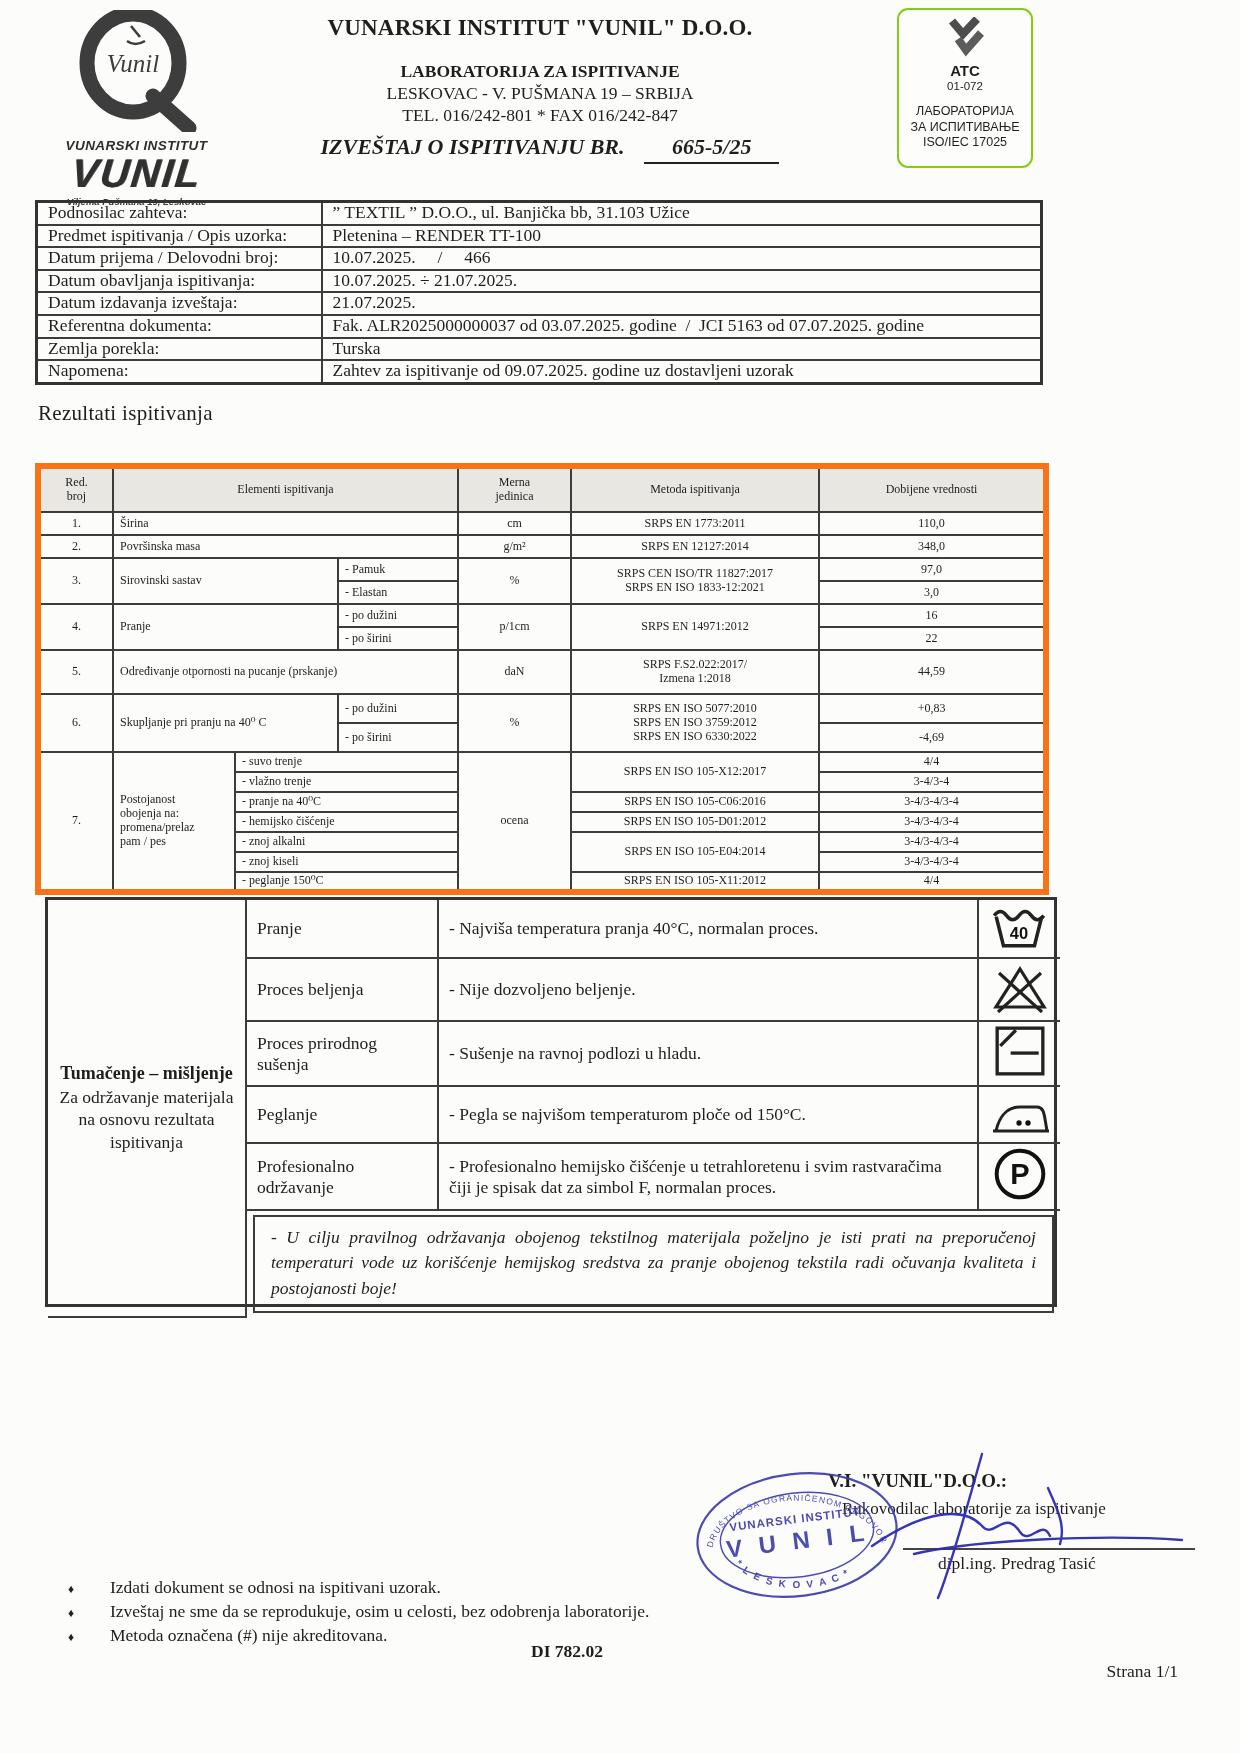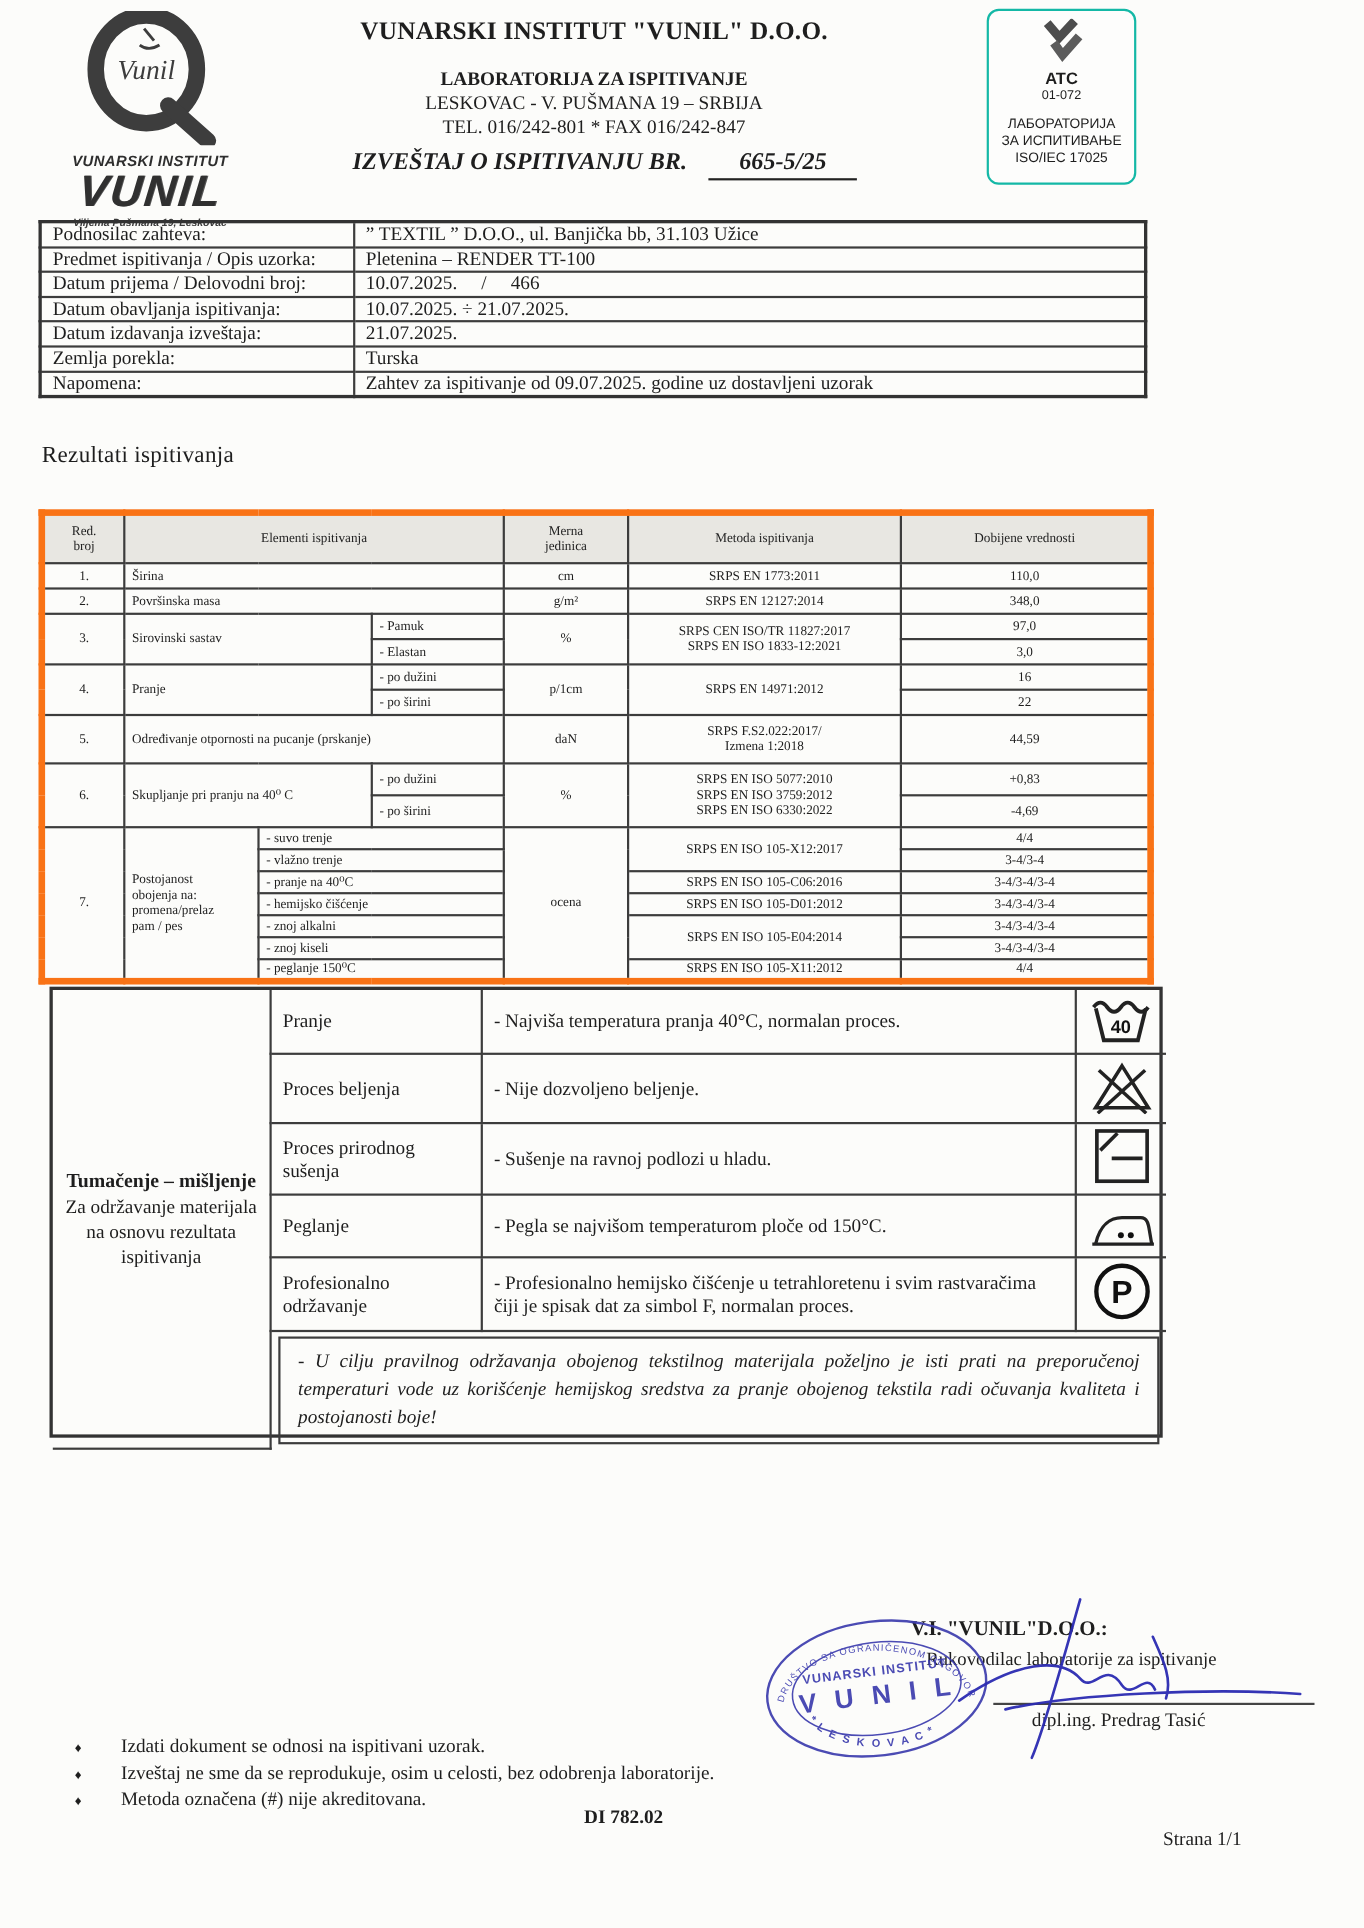--- a/index.html
+++ b/index.html
@@ -19,21 +19,21 @@
   .logo-brand { font-family:"Liberation Sans",sans-serif; font-weight:bold; font-style:italic; font-size:40px; letter-spacing:2px; color:#303030; line-height:1; transform:skewX(-6deg); text-shadow:1px 0 #555; }
   .logo-addr { font-family:"Liberation Sans",sans-serif; font-weight:bold; font-style:italic; font-size:9.5px; color:#3a3a3a; margin-top:3px; }
 
   .header-center { position:absolute; left:250px; top:14px; width:580px; text-align:center; line-height:1.25; }
   .inst-name { font-size:23px; font-weight:bold; letter-spacing:.2px; }
   .inst-lab  { font-size:17.5px; font-weight:bold; margin-top:18px; }
   .inst-line { font-size:17.5px; }
   .report-line { position:absolute; left:240px; top:134px; width:620px; text-align:center; font-size:22px; font-weight:bold; font-style:italic; }
   .report-number { display:inline-block; border-bottom:2.5px solid #222; padding:0 28px 2px 28px; margin-left:14px; }
 
-  .badge { position:absolute; left:897px; top:8px; width:136px; height:160px; border:2px solid #14b8a6; border-radius:11px; text-align:center; padding-top:7px; background:#fdfdfc; }
+  .badge { position:absolute; left:897px; top:8px; width:136px; height:160px; border:2px solid #84cc16; border-radius:11px; text-align:center; padding-top:7px; background:#fdfdfc; }
   .badge-atc { font-family:"Liberation Sans",sans-serif; font-weight:bold; font-size:15px; margin-top:1px; }
   .badge-code { font-family:"Liberation Sans",sans-serif; font-size:11.5px; margin-top:1px; }
   .badge-lab { font-family:"Liberation Sans",sans-serif; font-size:12.5px; line-height:1.25; margin-top:12px; }
   .badge-iso { font-family:"Liberation Sans",sans-serif; font-size:12.5px; margin-top:0; }
 
   
   .info-table { position:absolute; left:35px; top:200px; width:1008px; border-collapse:collapse; table-layout:fixed; font-size:17.5px; }
   .info-table td { border:2px solid #3c3c3c; padding:0 10px 1px 10px; line-height:1.12; height:20px; }
   .info-table { border:3px solid #333; }
   .info-table td.lbl { width:285px; }
@@ -67,21 +67,21 @@
   .sig-line { position:absolute; left:903px; top:1548px; width:292px; border-top:2px solid #444; }
   .sig-name { position:absolute; left:938px; top:1553px; font-size:17.5px; }
   .stamp { position:absolute; left:690px; top:1464px; opacity:.92; }
   .squiggle { position:absolute; left:852px; top:1448px; }
 
   
   .footer-bullets { position:absolute; left:68px; top:1577px; }
   .bullet-row { display:flex; align-items:baseline; height:24px; font-size:17.5px; }
   .bullet-char { font-size:12px; width:42px; }
   .doc-code { position:absolute; left:531px; top:1641px; font-size:17.5px; font-weight:bold;text-align:center; }
-  .page-num { position:absolute; left:1008px; top:1661px; width:170px; text-align:center; font-size:17.5px; }
+  .page-num { position:absolute; left:1008px; top:1661px; width:170px; text-align:right; font-size:17.5px; }
 </style>
 </head>
 <body>
 
 <div class="logo-block">
   <svg width="132" height="122" viewBox="0 0 132 122">
     <ellipse cx="62" cy="53" rx="46" ry="49" fill="none" stroke="#3d3d3d" stroke-width="15"></ellipse>
     <path d="M82,86 L118,118" stroke="#3d3d3d" stroke-width="15" fill="none" stroke-linecap="round"></path>
     <g stroke="#3d3d3d" stroke-width="2.6" fill="none">
       <line x1="60" y1="16" x2="69" y2="27"></line>
@@ -132,20 +132,24 @@
         <td class="lbl">Datum prijema / Delovodni broj:</td>
         <td class="wsp">10.07.2025.     /     466</td>
       </tr>
     <tr>
         <td class="lbl">Datum obavljanja ispitivanja:</td>
         <td class="wsp">10.07.2025. ÷ 21.07.2025.</td>
       </tr>
     <tr>
         <td class="lbl">Datum izdavanja izveštaja:</td>
         <td class="wsp">21.07.2025.</td>
+      </tr>
+    <tr>
+        <td class="lbl">Referentna dokumenta:</td>
+        <td class="wsp">Fak. ALR2025000000037 od 03.07.2025. godine  /  JCI 5163 od 07.07.2025. godine</td>
       </tr>
     <tr>
         <td class="lbl">Zemlja porekla:</td>
         <td class="wsp">Turska</td>
       </tr>
     <tr>
         <td class="lbl">Napomena:</td>
         <td class="wsp">Zahtev za ispitivanje od 09.07.2025. godine uz dostavljeni uzorak</td>
       </tr>
   </tbody>

